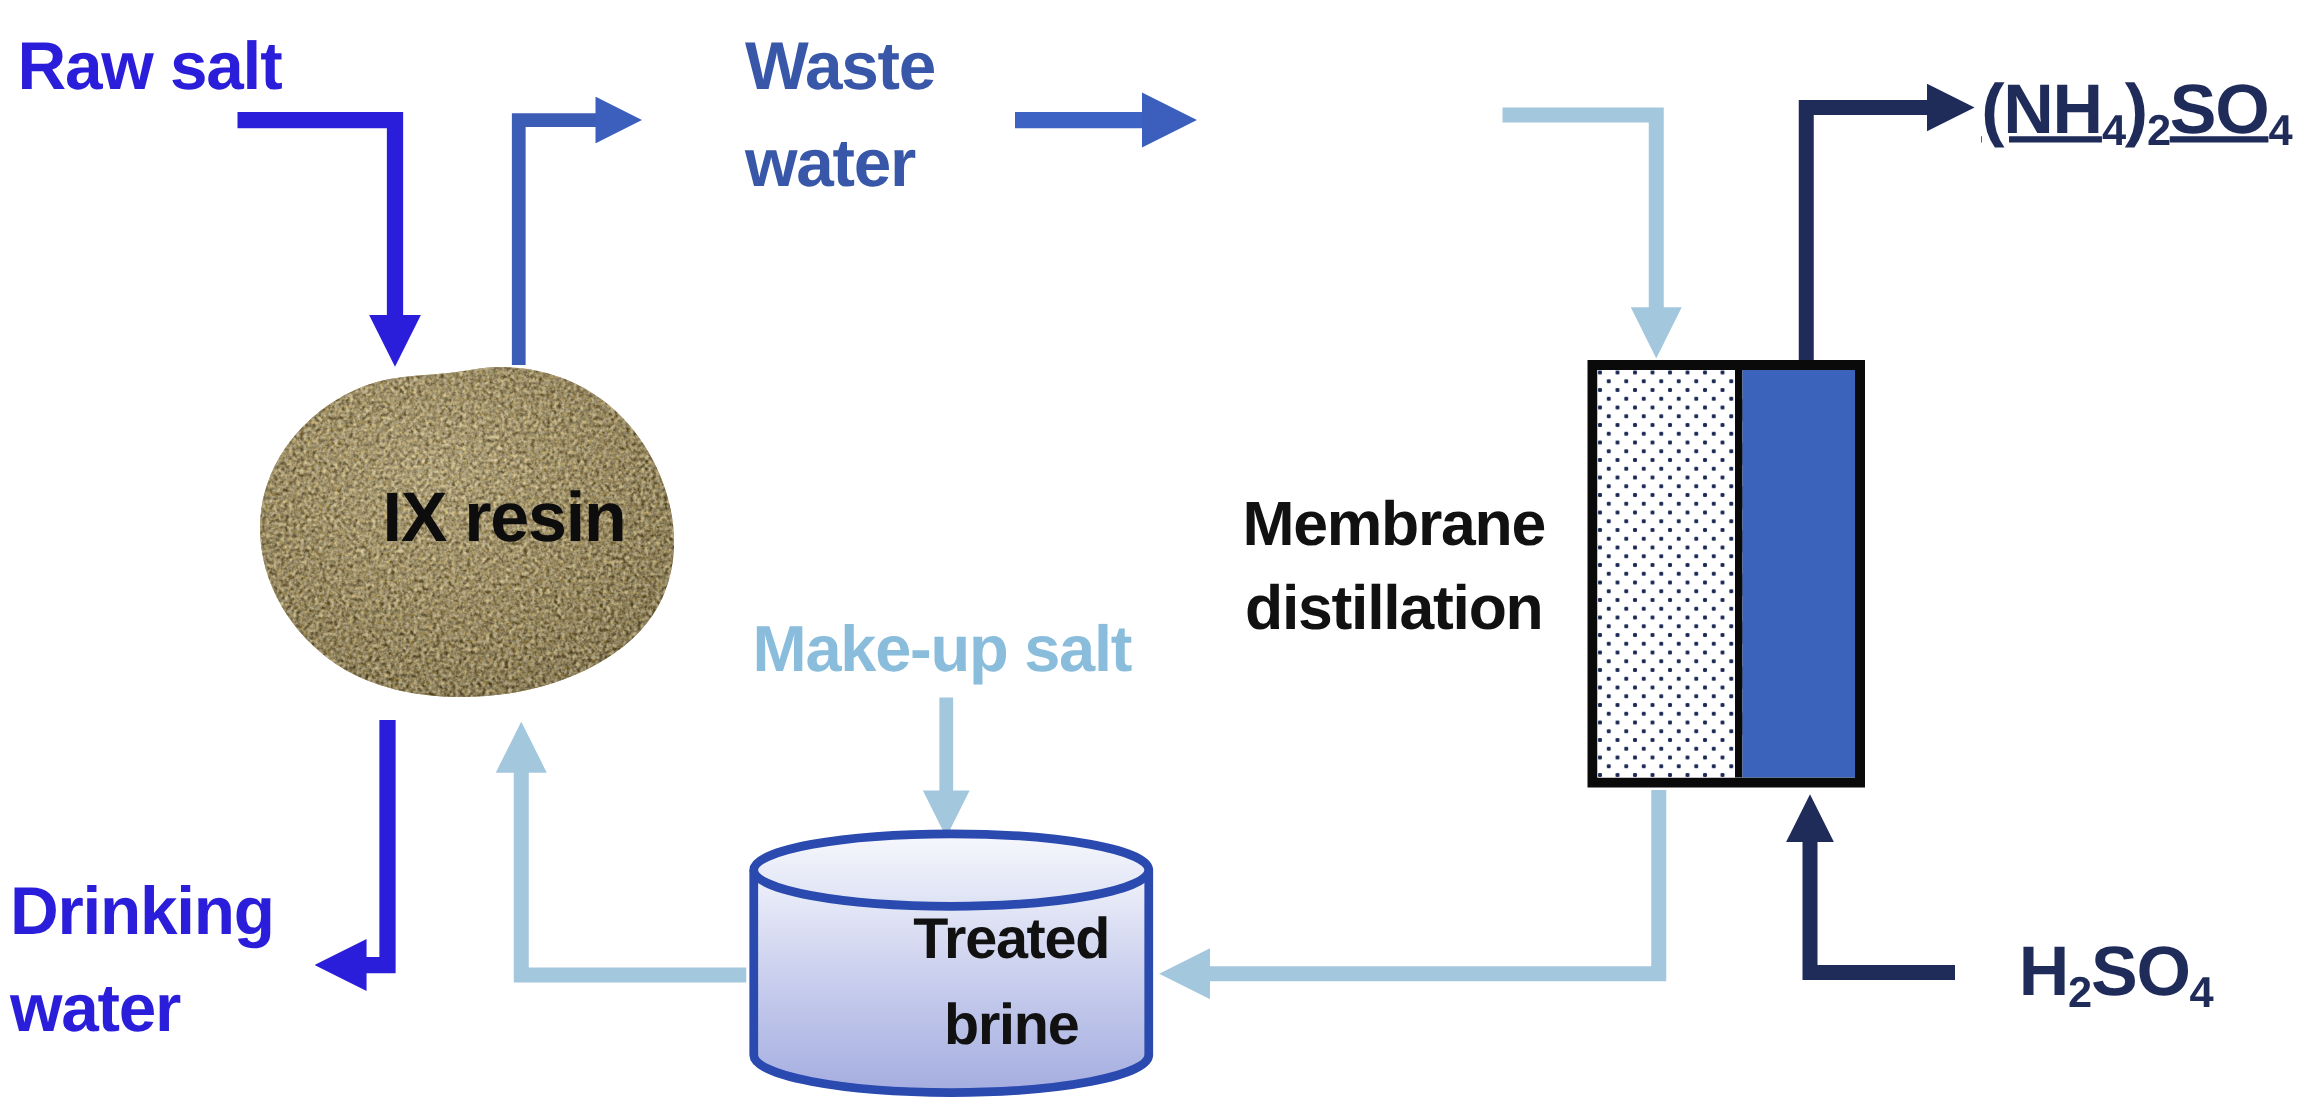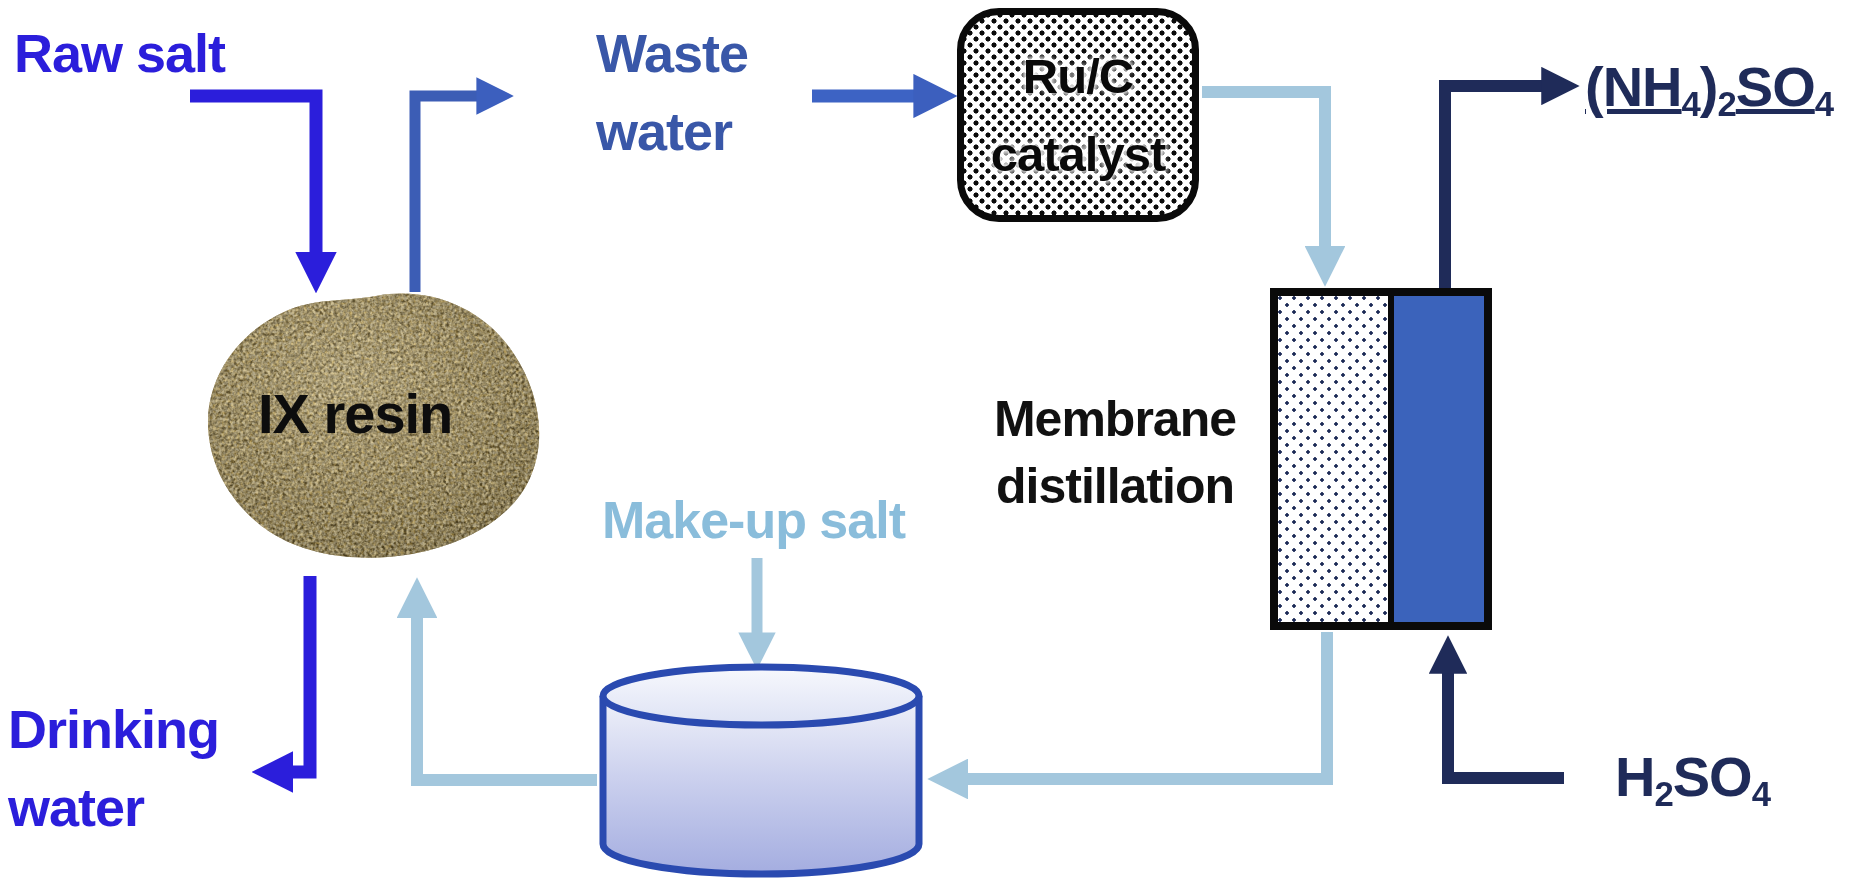--- a/index.html
+++ b/index.html
@@ -37,21 +37,21 @@
   }
   .membrane-left{
     width:110px;border-right:6px solid #0a0a0a;
     background-color:#ffffff;
     background-image:radial-gradient(#1c2a56 1.5px, transparent 2px),
                      radial-gradient(#1c2a56 1.5px, transparent 2px);
     background-size:14px 14px;background-position:2px 2px,9px 9px;
   }
   .membrane-right{flex:1;background:#3b63bb;}
   .shape{position:absolute;z-index:2;}
-  .overlabel{z-index:6;}
+  .overlabel{z-index:6;margin-left:48px;}
 </style>
 </head>
 <body>
 
 <div class="canvas">
 
   <svg class="connectors" width="1859" height="886" viewBox="0 0 1859 886">
     <defs>
       <marker id="m-bb" viewBox="0 0 10 10" refX="1.5" refY="5" markerWidth="3.2" markerHeight="3.2" orient="auto">
           <path d="M0,0 L10,5 L0,10 Z" fill="#2b1edb"></path>
@@ -130,39 +130,37 @@
       </linearGradient>
       <linearGradient id="cylTopGrad" x1="0" y1="0" x2="0" y2="1">
         <stop offset="0" stop-color="#f7f8fd"></stop>
         <stop offset="1" stop-color="#dde2f4"></stop>
       </linearGradient>
     </defs>
     <path d="M8,36 L8,184 A158,30 0 0 0 324,184 L324,36" fill="url(#cylGrad)" stroke="#2a4ab0" stroke-width="7" stroke-linejoin="round"></path>
     <ellipse cx="166" cy="36" rx="158" ry="29" fill="url(#cylTopGrad)" stroke="#2a4ab0" stroke-width="7"></ellipse>
   </svg>
 
-  <div class="catalyst-box">
-    <div class="catalyst-label">Ru/C catalyst</div>
-  </div>
 
   <div class="membrane-unit">
     <div class="membrane-left"></div>
     <div class="membrane-right"></div>
   </div>
 
   <div class="label lbl-raw" style="left:14px;top:14px;width:232px;">Raw salt</div>
 
   <div class="label lbl-waste" style="left:596px;top:14px;width:240px;">Waste water</div>
 
   <div class="label lbl-ix overlabel" style="left:258px;top:381px;">IX resin</div>
 
   <div class="label lbl-makeup" style="left:602px;top:490px;">Make-up salt</div>
 
   <div class="label lbl-membrane" style="left:955px;top:386px;width:320px;">Membrane distillation</div>
 
+  <div class="label lbl-treated overlabel" style="left:650px;top:716px;width:222px;">Treated brine</div>
 
   <div class="label lbl-drinking" style="left:8px;top:690px;width:272px;">Drinking water</div>
 
   <div class="label chem" style="left:1585px;top:54px;text-decoration:underline;"><span>(NH</span><sub>4</sub><span>)</span><sub>2</sub><span>SO</span><sub>4</sub></div>
 
   <div class="label chem" style="left:1584px;top:744px;margin-left:31px;"><span>H</span><sub>2</sub><span>SO</span><sub>4</sub></div>
 
 </div>
 
 </body></html>

